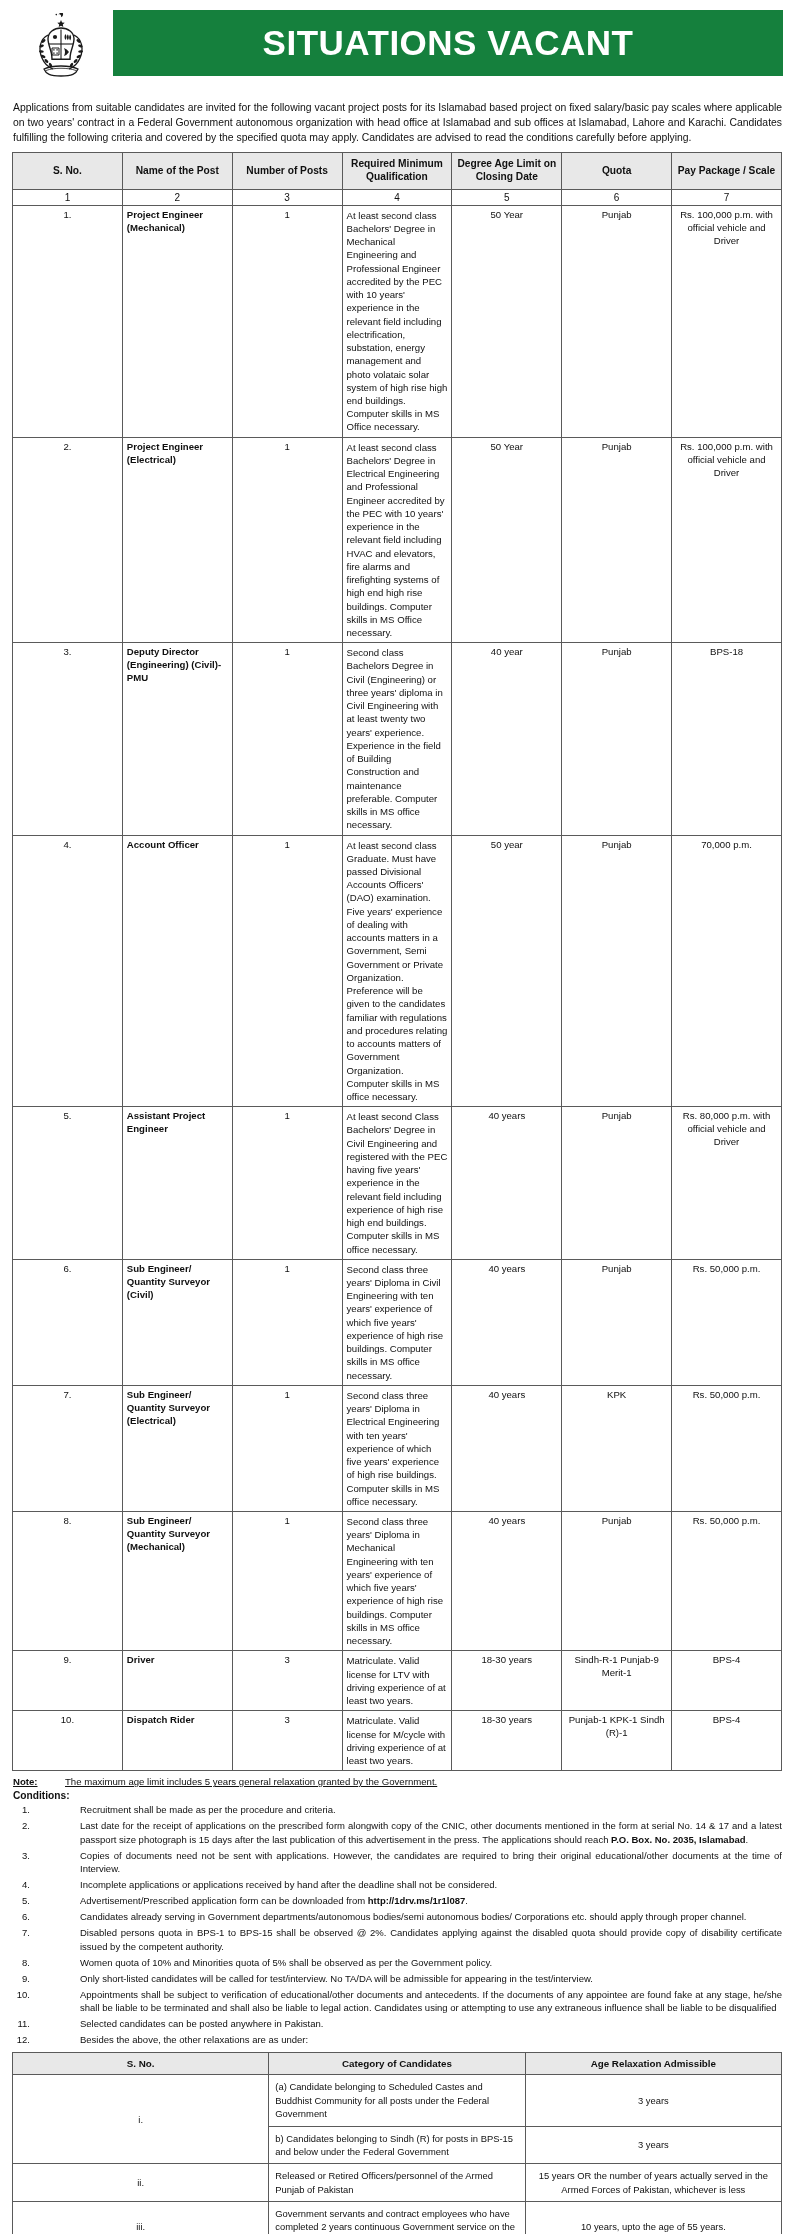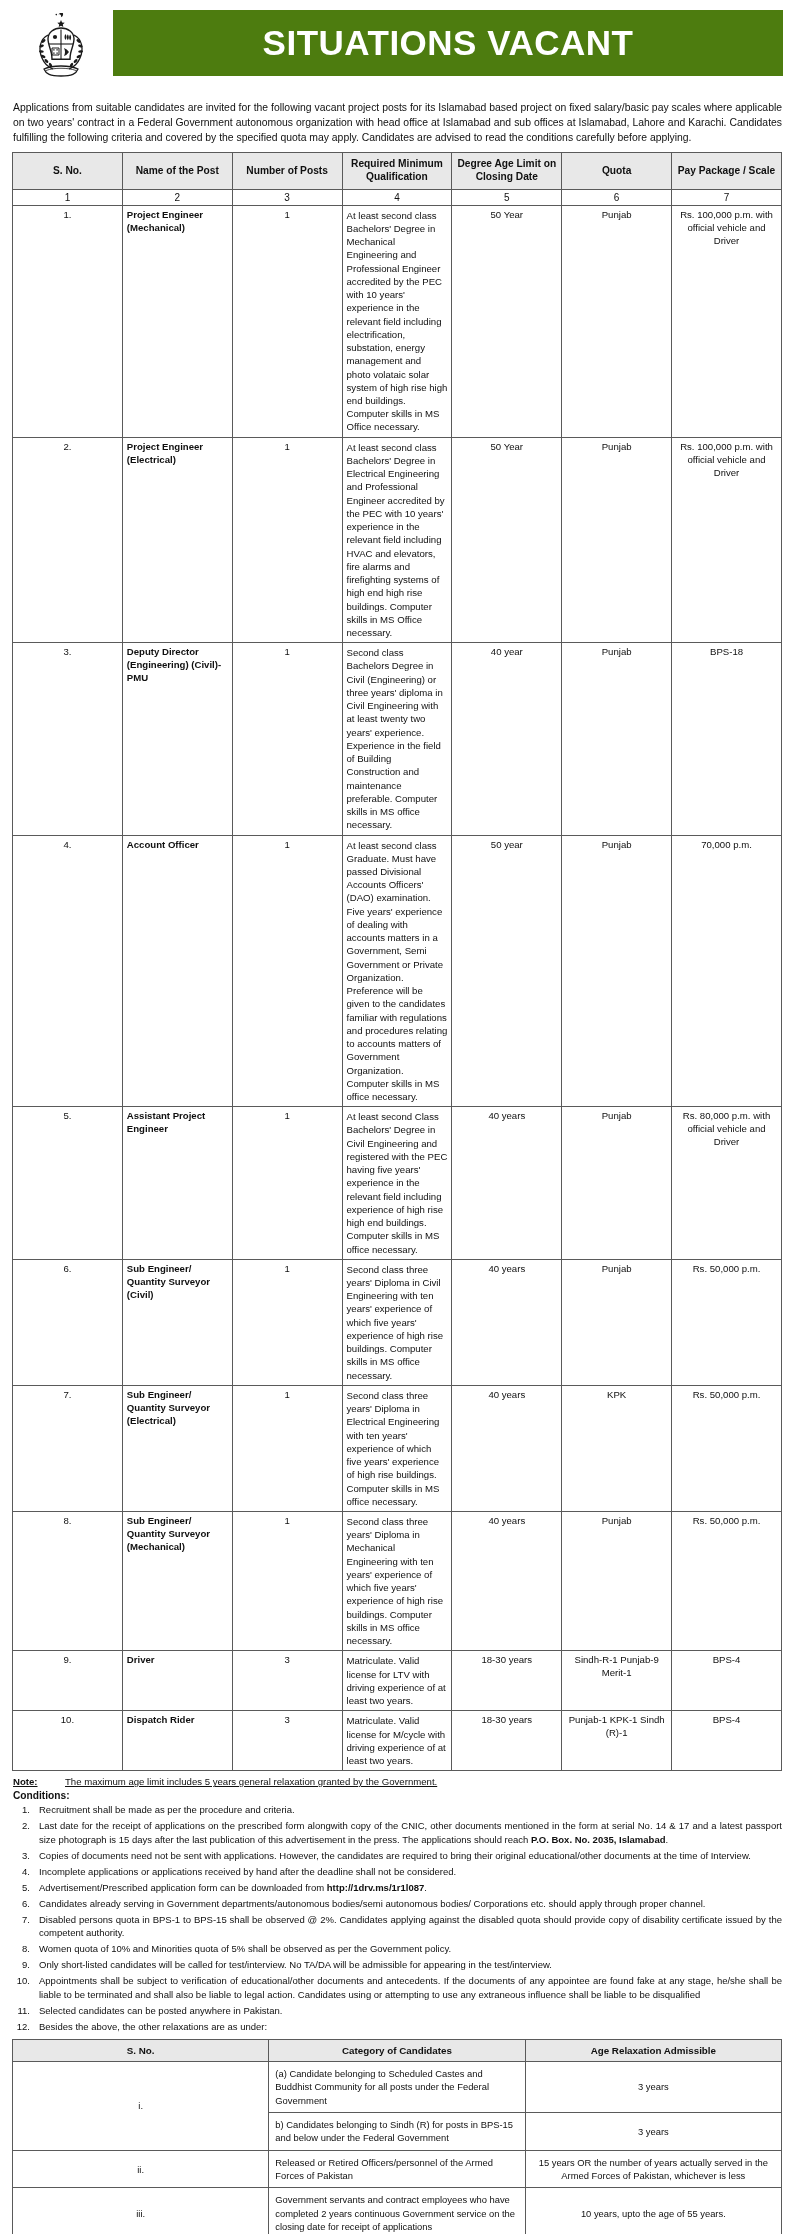--- a/index.html
+++ b/index.html
@@ -20,21 +20,21 @@
     height:74px;
   }
   .emblem-cell {
     width:105px; flex:0 0 105px;
     display:flex; align-items:center; justify-content:center;
     background:#ffffff;
   }
   .emblem { width:62px; height:68px; }
   .title-banner {
     flex:1 1 auto;
-    background:#4d7c0f;
+    background:#15803d;
     display:flex; align-items:center; justify-content:center;
     margin:2px 4px 6px 0;
   }
   .title-banner h1 {
     margin:0;
     color:#ffffff;
     font-size:35px;
     font-weight:bold;
     letter-spacing:0.5px;
     font-family:"Liberation Sans", sans-serif;
@@ -99,21 +99,21 @@
     font-weight:bold;
   }
   ol.conds { margin:0 13px 0 13px; padding:0; list-style:none; }
   ol.conds li {
     display:flex;
     font-size:9.5px;
     line-height:1.42;
     margin-bottom:2.5px;
   }
   ol.conds li .n { flex:0 0 26px; text-align:right; padding-right:9px; }
-  ol.conds li .b { flex:1 1 auto; text-align:justify; }
+  ol.conds li .b { flex:1 1 auto; text-align:justify;margin-left:41px; }
   .bold { font-weight:bold; }
 
   
   table.relax {
     width:770px;
     margin:6px 12px 0 12px;
     border-collapse:collapse;
     table-layout:fixed;
     font-size:9.4px;
   }
@@ -370,21 +370,21 @@
           <td class="r-sno" rowspan="2">i.</td>
           <td class="r-cat">(a) Candidate belonging to Scheduled Castes and Buddhist Community for all posts under the Federal Government</td>
           <td class="r-age">3 years</td>
         </tr>
         <tr>
           <td class="r-cat">b) Candidates belonging to Sindh (R) for  posts  in  BPS-15  and  below under the Federal Government</td>
           <td class="r-age">3 years</td>
         </tr>
         <tr>
           <td class="r-sno">ii.</td>
-          <td class="r-cat">Released or Retired Officers/personnel of the Armed Forces of Pakistan</td>
+          <td class="r-cat">Released or Retired Officers/personnel of the Armed Punjab of Pakistan</td>
           <td class="r-age">15 years OR the number of years actually served in the Armed Forces of Pakistan, whichever is less</td>
         </tr>
         <tr>
           <td class="r-sno">iii.</td>
           <td class="r-cat">Government servants and contract employees who have completed 2 years continuous Government service on the closing date for receipt of applications</td>
           <td class="r-age">10 years, upto the age of 55 years.</td>
         </tr>
         <tr>
           <td class="r-sno">iv.</td>
           <td class="r-cat">Disabled persons for appointment to posts in BPS-15 and below</td>

